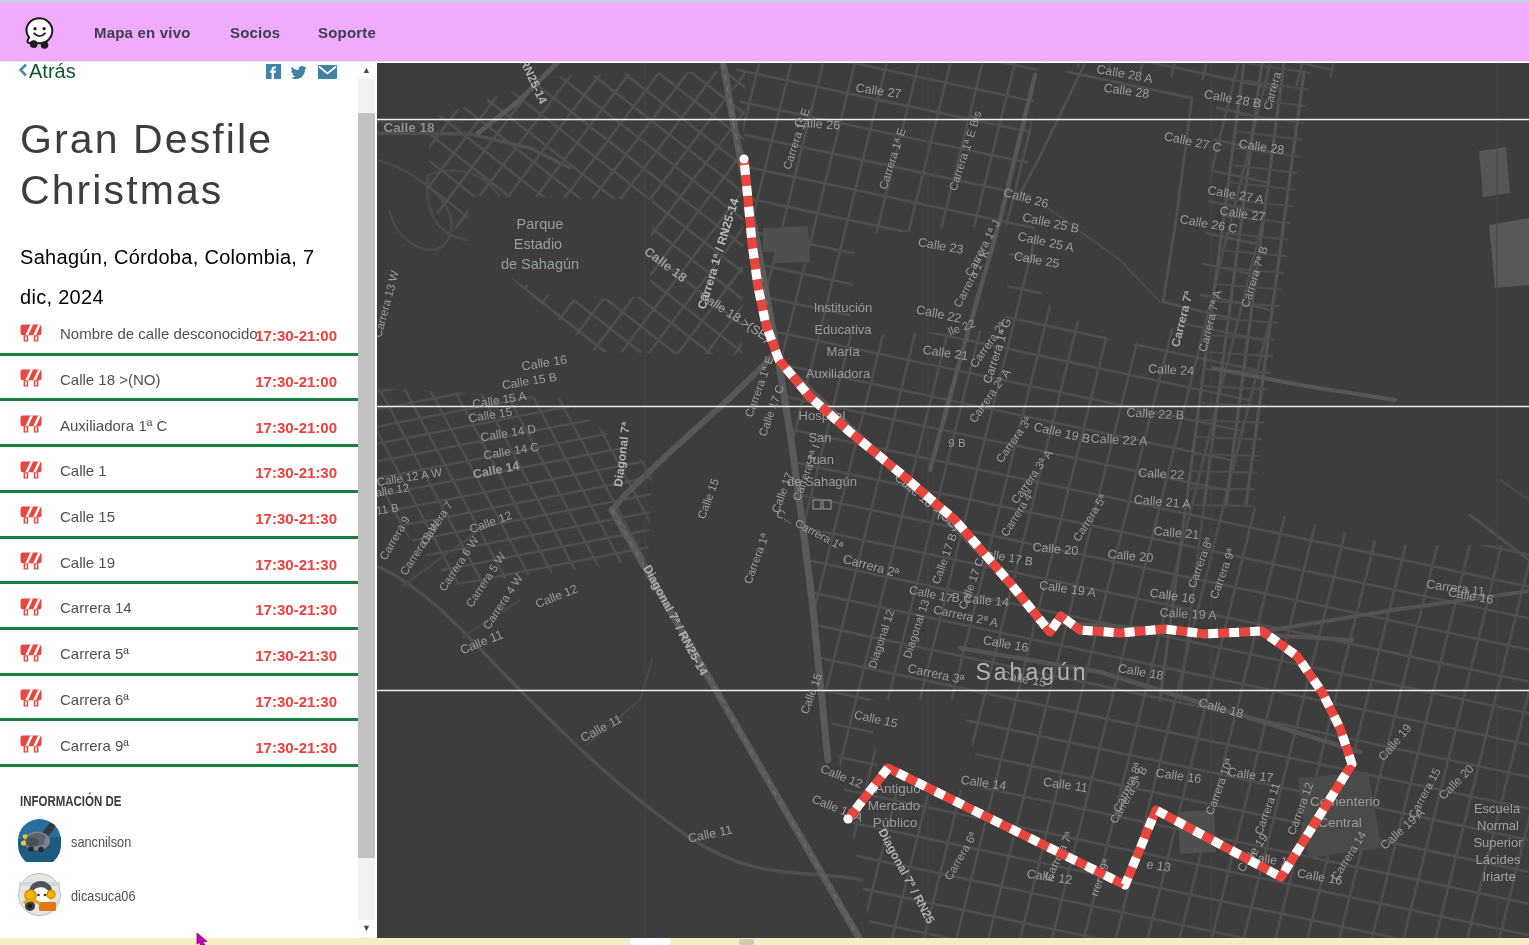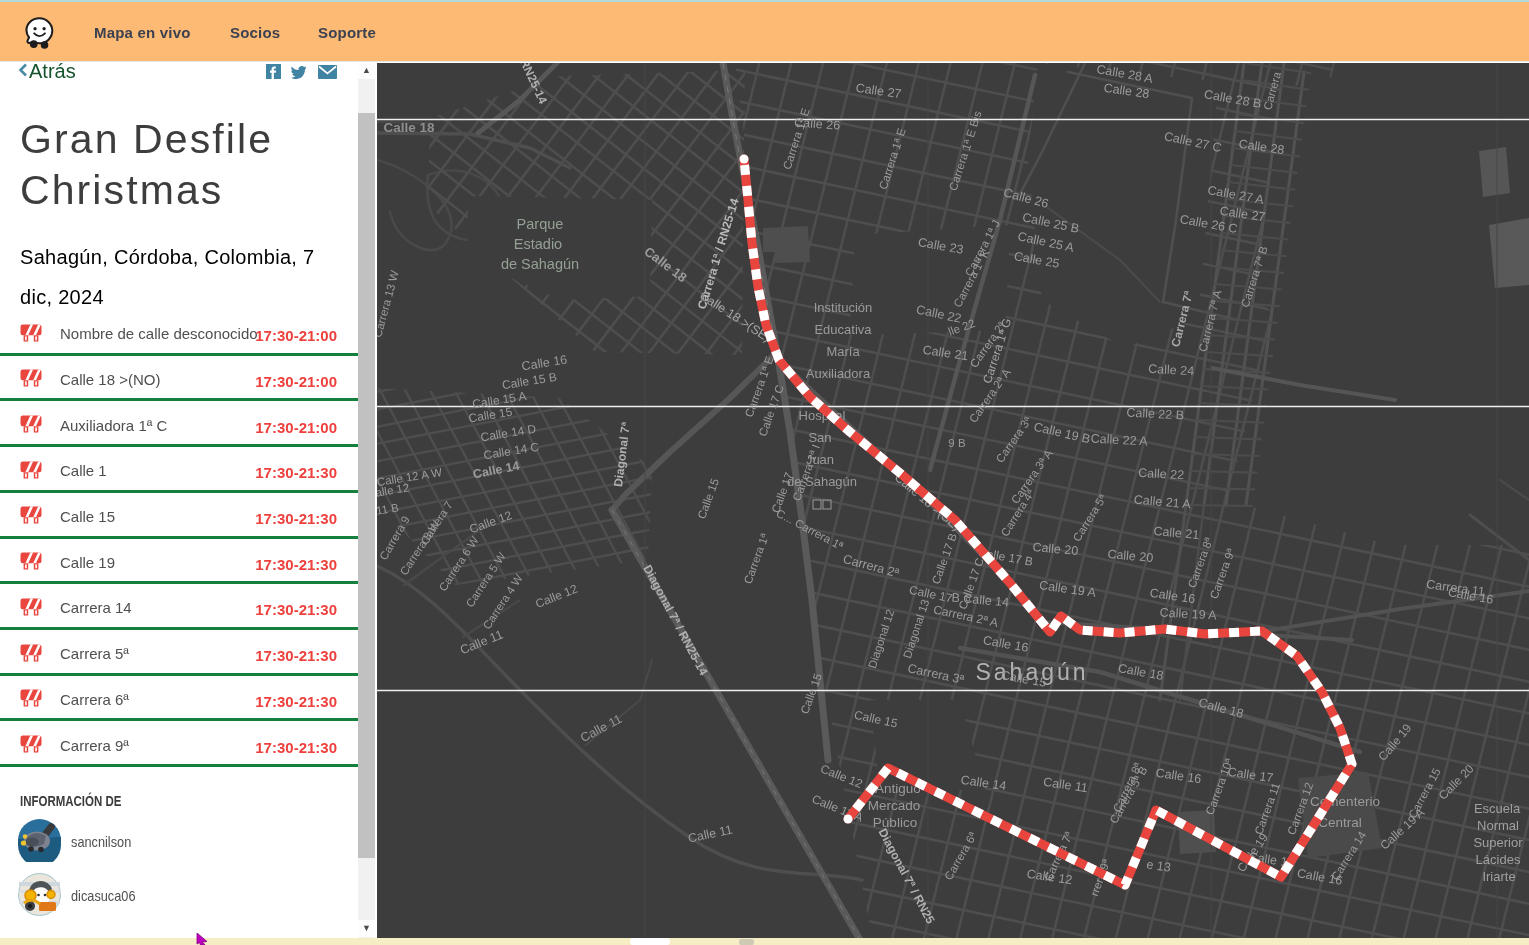--- a/index.html
+++ b/index.html
@@ -1,19 +1,19 @@
 <!DOCTYPE html>
 <html><head><meta charset="utf-8">
 <style>
 * { margin:0; padding:0; box-sizing:border-box; }
 html,body { width:1529px; height:945px; overflow:hidden; background:#fff;
   font-family:"Liberation Sans", sans-serif; }
 .abs { position:absolute; }
 #topline { left:0; top:0; width:1529px; height:2px; background:#b5dade; }
-#nav { left:0; top:2px; width:1529px; height:60px; background:#fdba74; border-bottom:1px solid #e7e7e7; }
+#nav { left:0; top:2px; width:1529px; height:60px; background:#f0abfc; border-bottom:1px solid #e7e7e7; }
 .navlink { position:absolute; top:22px; font-size:15px; font-weight:700; color:#3b4150; letter-spacing:0.2px; }
 #side { left:0; top:63px; width:358px; height:875px; background:#fff; }
 #atras { left:29px; top:60px; color:#14532d; font-size:20px; }
 #title { left:20px; top:114px; width:340px; font-size:41px; line-height:51px; color:#3d3d3d; letter-spacing:2.1px; }
 #subtitle { left:20px; top:213px; width:312px; font-size:20px; line-height:40px; color:#000000; letter-spacing:0.3px;margin-top:24px; }
 .row { position:absolute; left:0; width:358px; height:45.7px; border-bottom:3px solid #15803d; }
 .ric { position:absolute; left:19.5px; top:13.5px; }
 .rname { position:absolute; left:60px; top:15px; font-size:15px; color:#4f4f4f; }
 .rtime { position:absolute; right:21px; top:17px; font-size:15px; font-weight:700; color:#ee403d; }
 #infode { left:20px; top:793px; font-size:14px; font-weight:700; color:#3b3b3b; transform:scaleX(0.82); transform-origin:left; }

